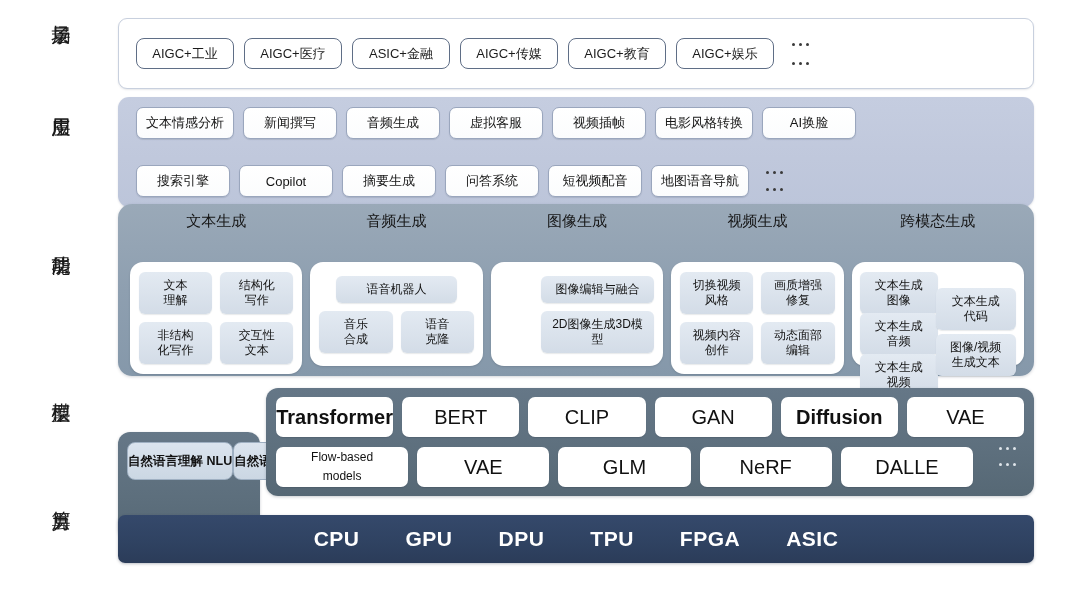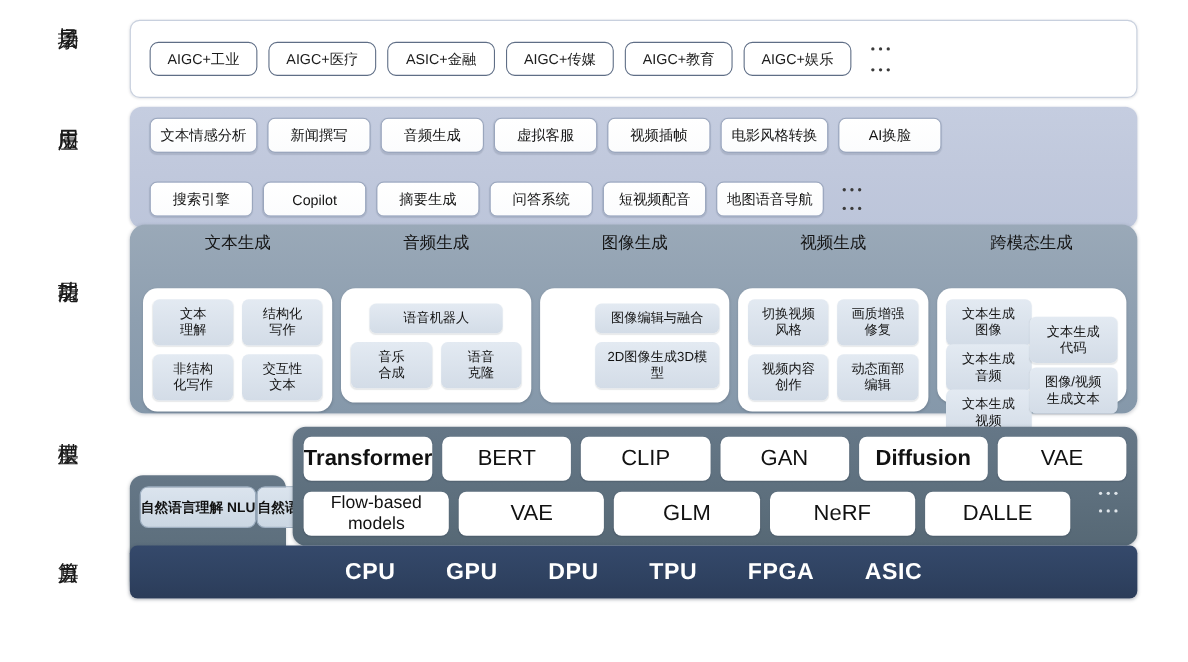--- a/index.html
+++ b/index.html
@@ -185,25 +185,25 @@
     background: #ffffff;
     border-radius: 7px;
     font-size: 20px;
     color: #111;
     text-align: center;
     line-height: 19px;
     white-space: pre-line;
     box-shadow: 0 1px 1px rgba(40,50,65,0.2);
   }
   .model-chip.bold { font-weight: bold; }
-  .model-chip.small { font-size: 16px; }
+  .model-chip.small { font-size: 12px; }
 
   
   #compute-band {
-    position: absolute; left: 118px; top: 496px; width: 916px; height: 48px;
+    position: absolute; left: 118px; top: 515px; width: 916px; height: 48px;
     background: linear-gradient(180deg,#35496b 0%,#2f4261 60%,#2b3c59 100%);
     border-radius: 7px;
     display: flex; align-items: center; justify-content: center;
     gap: 46px;
     box-shadow: 0 1px 3px rgba(30,40,60,0.3);
   }
   .compute-chip {
     font-size: 21px;
     font-weight: bold;
     color: #ffffff;

